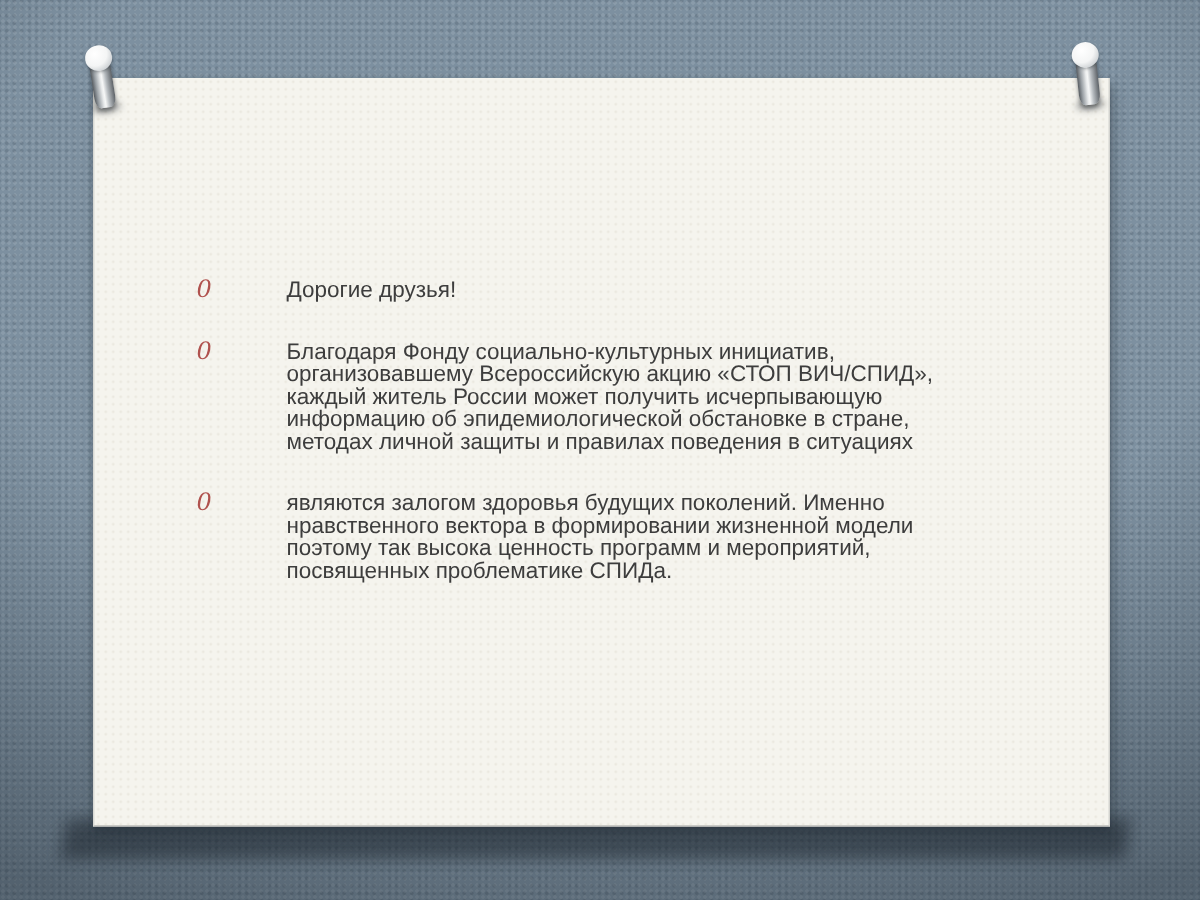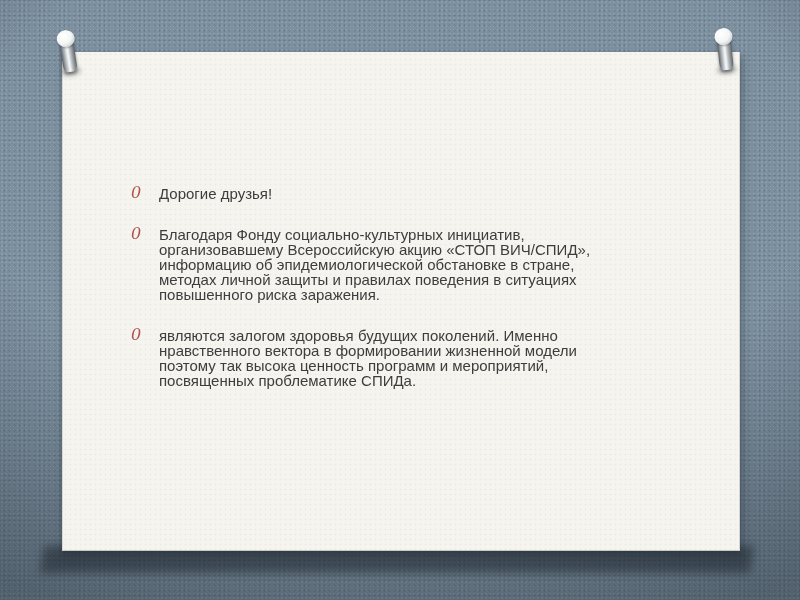--- a/index.html
+++ b/index.html
@@ -134,44 +134,44 @@
   .marker {
     position: absolute;
     left: 0;
     top: -1px;
     font-family: "DejaVu Serif", serif;
     font-style: italic;
     font-size: 16px;
     line-height: 16px;
     color: #b0524e;
   }
-  .text-line { white-space: nowrap; }
+  .text-line { white-space: nowrap; margin-left: 32px; }
 </style>
 </head>
 <body>
 
 <div class="stage">
 
   <div class="paper-shadow"></div>
 
   <div class="paper">
     <div class="content">
 
       <div class="bullet-item">
         <span class="marker">0</span>
         <div class="text-line">Дорогие друзья!</div>
       </div>
 
       <div class="bullet-item">
         <span class="marker">0</span>
         <div class="text-line">Благодаря Фонду социально-культурных инициатив,</div>
         <div class="text-line">организовавшему Всероссийскую акцию «СТОП ВИЧ/СПИД»,</div>
+        <div class="text-line">каждый житель России может получить исчерпывающую</div>
         <div class="text-line">информацию об эпидемиологической обстановке в стране,</div>
         <div class="text-line">методах личной защиты и правилах поведения в ситуациях</div>
-        <div class="text-line">повышенного риска заражения.</div>
       </div>
 
       <div class="bullet-item">
         <span class="marker">0</span>
         <div class="text-line">являются залогом здоровья будущих поколений. Именно</div>
         <div class="text-line">нравственного вектора в формировании жизненной модели</div>
         <div class="text-line">поэтому так высока ценность программ и мероприятий,</div>
         <div class="text-line">посвященных проблематике СПИДа.</div>
       </div>
 

